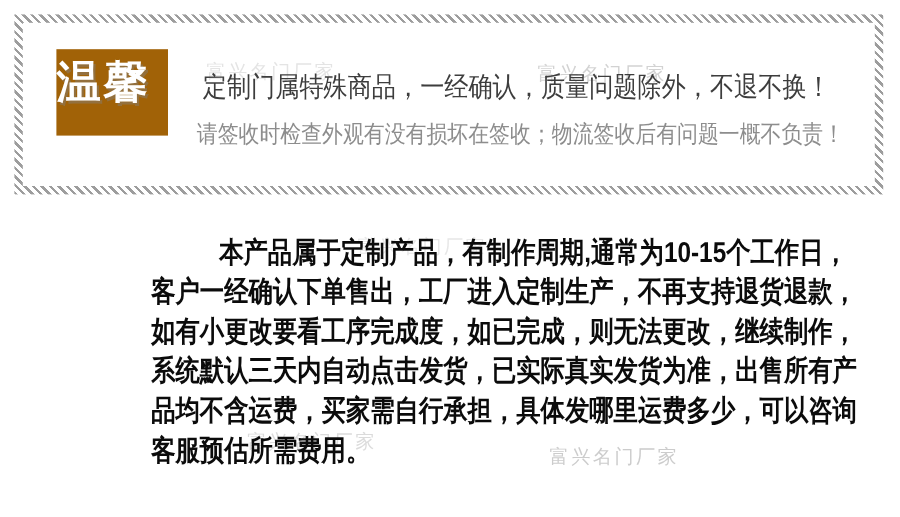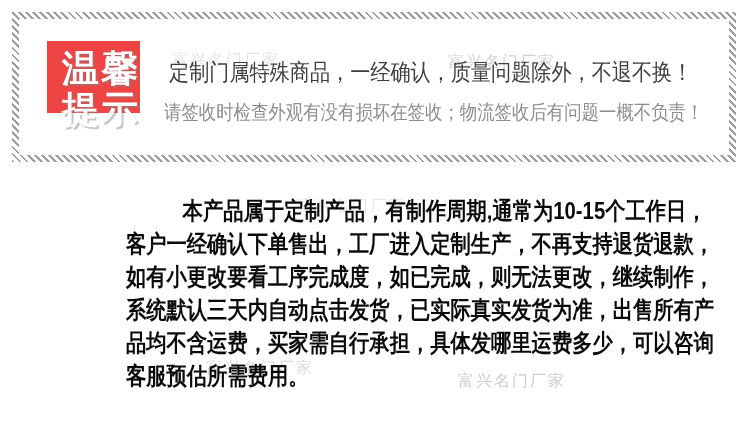--- a/index.html
+++ b/index.html
@@ -8,22 +8,22 @@
     font-family:"Liberation Sans",sans-serif;
   }
   
   .frame{
     position:absolute;left:12px;top:12px;width:724px;height:150px;
     background:repeating-linear-gradient(45deg,#9d9d9d 0,#9d9d9d 2px,#ffffff 2px,#ffffff 5px);
   }
   .frame-inner{position:absolute;left:7px;top:7px;right:7px;bottom:7px;background:#ffffff;}
   
   .tip-box{
-    position:absolute;left:47px;top:41px;width:93px;height:72px;background:#ef4444;
-    color:#ffffff;font-weight:bold;text-align:right;box-sizing:border-box;
+    position:absolute;left:47px;top:41px;width:93px;height:72px;background:#a16207;
+    color:#ffffff;font-weight:bold;text-align:left;box-sizing:border-box;
     font-size:37px;line-height:41px;padding-top:7px;letter-spacing:2px;
     text-shadow:2px 2px 0 rgba(130,130,130,0.45);
   }
   .headline{
     position:absolute;left:169px;top:59px;font-size:23px;line-height:26px;color:#3d3d3d;
     font-weight:500;white-space:nowrap;transform:scaleX(0.875);transform-origin:left top;
     letter-spacing:0;
   }
   .subline{
     position:absolute;left:164px;top:101px;font-size:20px;line-height:23px;color:#8d8d8d;
@@ -58,21 +58,20 @@
   </div>
 
   <div class="watermark w1">富兴名门厂家</div>
   <div class="watermark w2">富兴名门厂家</div>
   <div class="watermark w3">富兴名门厂家</div>
   <div class="watermark w4">富兴名门厂家</div>
   <div class="watermark w5">富兴名门厂家</div>
 
   <div class="tip-box">
     <div>温馨</div>
-    <div>提示</div>
   </div>
 
   <div class="headline">定制门属特殊商品，一经确认，质量问题除外，不退不换！</div>
   <div class="subline">请签收时检查外观有没有损坏在签收；物流签收后有问题一概不负责！</div>
 
   <div class="notice">
     <div class="nline first">本产品属于定制产品，有制作周期,通常为10-15个工作日，</div>
     <div class="nline">客户一经确认下单售出，工厂进入定制生产，不再支持退货退款，</div>
     <div class="nline">如有小更改要看工序完成度，如已完成，则无法更改，继续制作，</div>
     <div class="nline">系统默认三天内自动点击发货，已实际真实发货为准，出售所有产</div>

